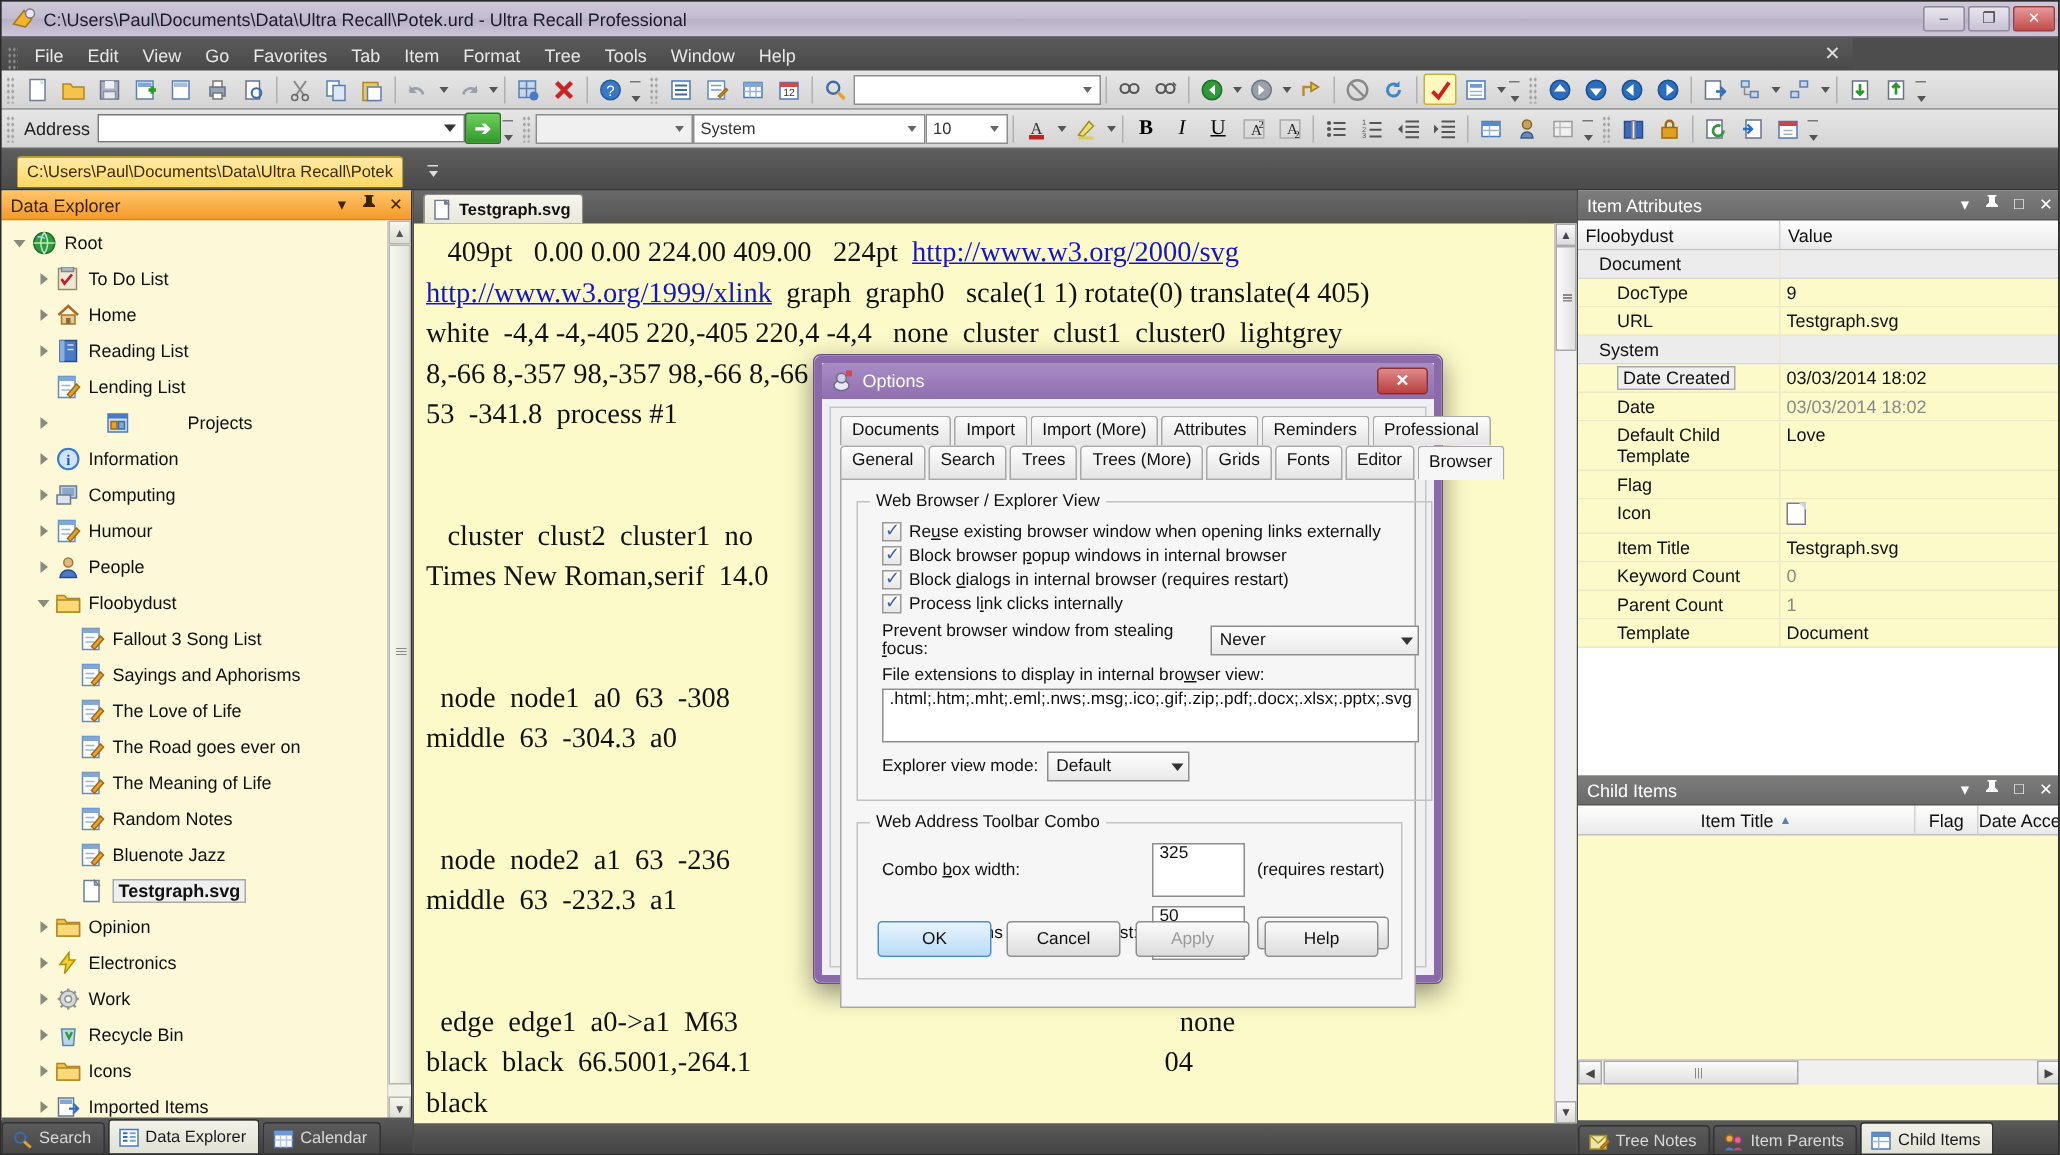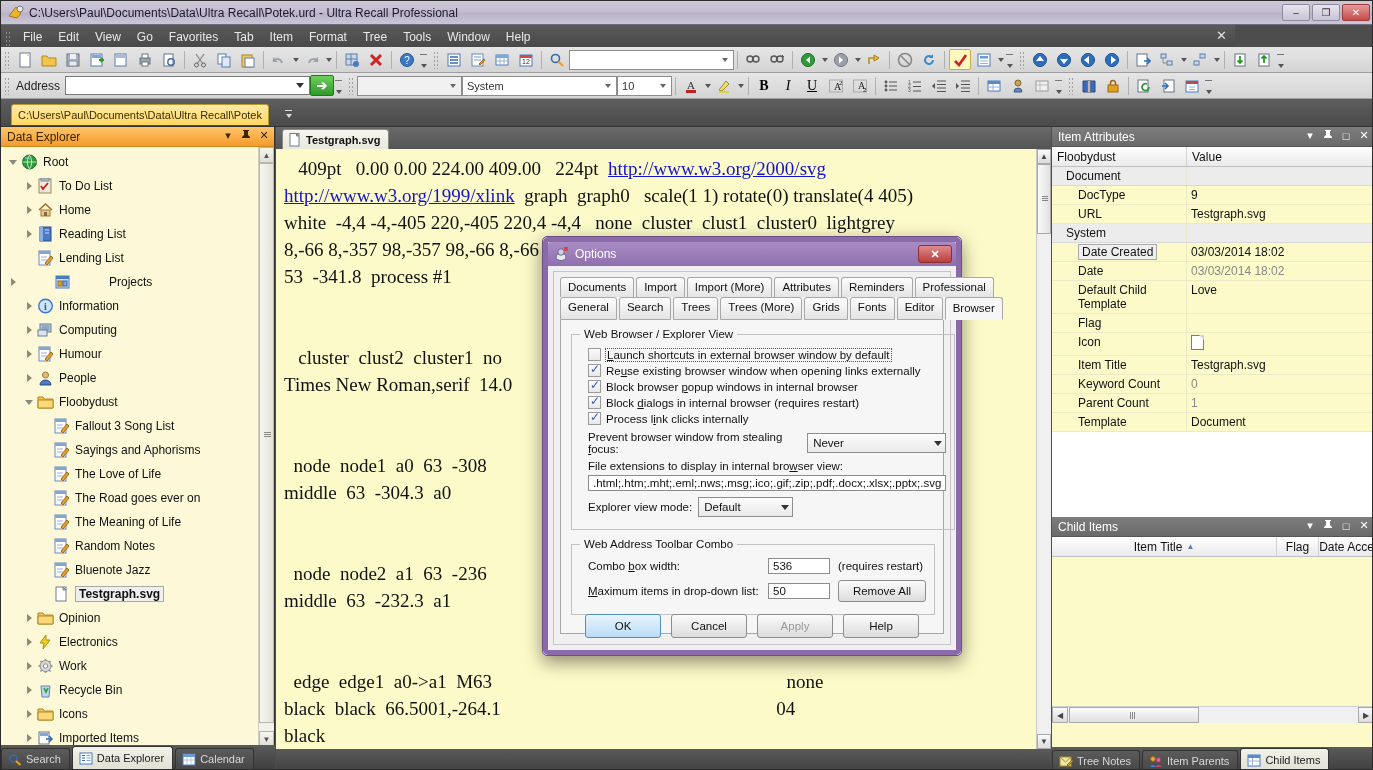--- a/index.html
+++ b/index.html
@@ -224,21 +224,21 @@
   .ck { width:13px;height:13px;border:1px solid #9a9a9a;background:linear-gradient(to bottom,#fbfbfb,#e8e8e8);
     margin-right:5px; flex:0 0 auto; position:relative; }
   .ck.on::after { content:"\2713"; position:absolute; left:1px; top:-3px; font-size:12px; color:#3a5fa8; }
   .ckrow.focus .lb { outline:1px dotted #555; padding:0 1px; }
   u { text-decoration: underline; }
   .frow { display:flex; align-items:center; margin:6px 0 4px 8px; font-size:11.5px; color:#111; }
   .dcombo { height:20px; background:linear-gradient(to bottom,#fdfdfd,#e9e9e9);
     border:1px solid #8d8d8d; display:flex; align-items:center; justify-content:space-between;
     padding:0 3px 0 5px; font-size:11.5px; color:#111; }
   .dcombo .a { border-left:4px solid transparent;border-right:4px solid transparent;border-top:5px solid #333; }
-  .dtext { height:16px; background:#fff; border:1px solid #8d8d8d; display:flex; align-items:center;
+  .dtext { height:36px; background:#fff; border:1px solid #8d8d8d; display:flex; align-items:flex-start;
     padding:0 4px; font-size:11.5px; color:#111; }
   .lblrow { margin:5px 0 3px 8px; font-size:11.5px; color:#111; }
   .dbtn { height:22px; min-width:70px; background:linear-gradient(to bottom,#fbfbfb,#dcdcdc);
     border:1px solid #8d8d8d; border-radius:3px; font-size:11.5px; color:#111;
     display:flex; align-items:center; justify-content:center; }
   .dbtn.def { background:linear-gradient(to bottom,#e9f4fd,#b9dcf7); border:1px solid #4f8fc4; }
   .dbtn.dis { color:#9a9a9a; }
   #dlgbtns { position:absolute; left:0; right:0; bottom:6px; display:flex; justify-content:center; gap:10px; }
   #dlgbtns .dbtn { width:76px; height:24px; }
 
@@ -761,21 +761,21 @@
         <div class="trow" style="padding-left: 22px;">
           <span class="exp"></span>
           <span class="ico"><svg width="17" height="16" viewBox="0 0 17 16">
               <rect x="2" y="1" width="11" height="14" fill="#fff" stroke="#6a88b8"></rect>
               <rect x="2" y="1" width="11" height="3" fill="#7fa7d8"></rect>
               <path d="M4 7h6M4 10h6" stroke="#9ab4d4"></path>
               <path d="M8 13 L14 6 L16 8 L10 15 Z" fill="#e8a030" stroke="#a06810"></path>
             </svg></span>
           <span class="lbl">Lending List</span>
         </div>
-        <div class="trow" style="padding-left: 6px; gap: 33px;">
+        <div class="trow" style="padding-left: 22px; gap: 33px;">
           <span class="exp has"></span>
           <span class="ico"><svg width="17" height="16" viewBox="0 0 17 16">
               <rect x="2" y="2" width="13" height="12" fill="#cfe0f5" stroke="#4a7ac0"></rect>
               <rect x="2" y="2" width="13" height="3" fill="#4a7ac0"></rect>
               <rect x="4" y="7" width="4" height="5" fill="#e8a030" stroke="#a06810"></rect>
               <rect x="9" y="7" width="4" height="5" fill="#7fa7d8" stroke="#3a6aa8"></rect>
             </svg></span>
           <span class="lbl">Projects</span>
         </div>
         <div class="trow" style="padding-left: 22px;">
@@ -1168,24 +1168,20 @@
             <div class="dtab">Fonts</div>
             <div class="dtab">Editor</div>
             <div class="dtab active">Browser</div>
           </div>
       </div>
       <div class="dtabpage">
 
         <fieldset class="grp2">
           <legend>Web Browser / Explorer View</legend>
           <div id="ckrows">
-              <div class="ckrow focus">
-                <span class="ck"></span>
-                <span class="lb"><u>L</u>aunch shortcuts in external browser window by default</span>
-              </div>
               <div class="ckrow">
                 <span class="ck on"></span>
                 <span class="lb">Re<u>u</u>se existing browser window when opening links externally</span>
               </div>
               <div class="ckrow">
                 <span class="ck on"></span>
                 <span class="lb">Block browser <u>p</u>opup windows in internal browser</span>
               </div>
               <div class="ckrow">
                 <span class="ck on"></span>
@@ -1217,21 +1213,21 @@
               <span class="a"></span>
             </span>
           </div>
         </fieldset>
 
         <fieldset class="grp2">
           <legend>Web Address Toolbar Combo</legend>
           <div class="frow" style="margin-top:2px;">
             <span style="width:180px;">Combo <u>b</u>ox width:</span>
             <span class="dtext" style="width:62px;">
-              <span>536</span>
+              <span>325</span>
             </span>
             <span style="margin-left:8px;">(requires restart)</span>
           </div>
           <div class="frow">
             <span style="width:180px;"><u>M</u>aximum items in drop-down list:</span>
             <span class="dtext" style="width:62px;">
               <span>50</span>
             </span>
             <span class="dbtn" style="margin-left:8px;width:88px;">Remove All</span>
           </div>

